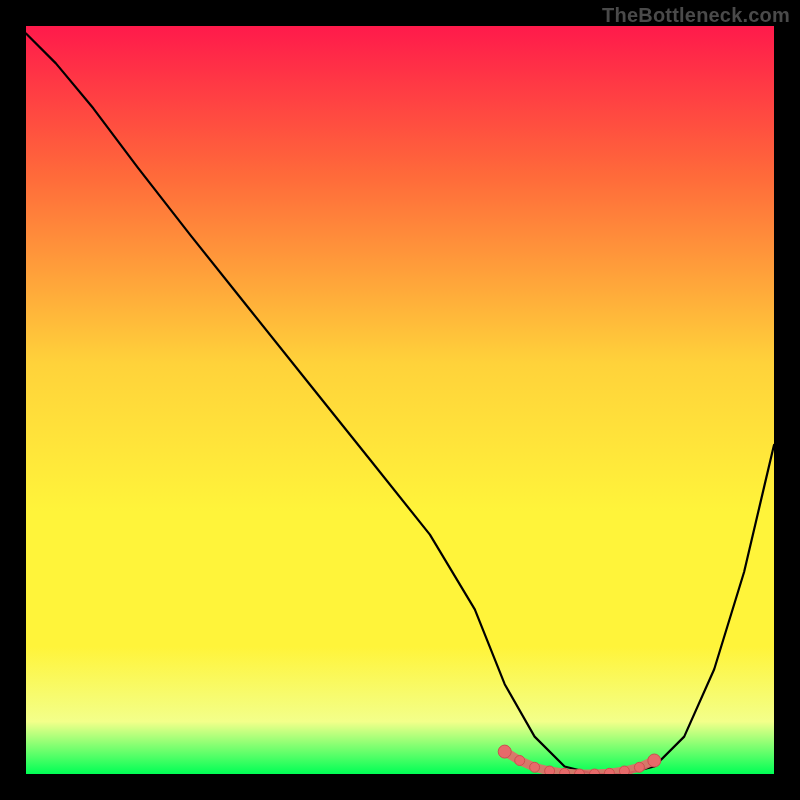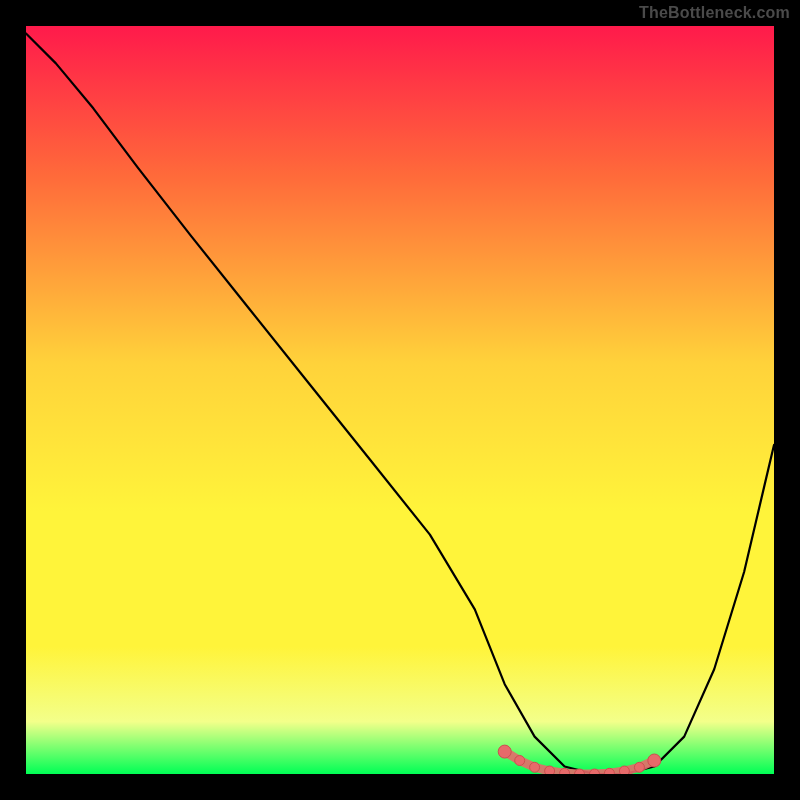--- a/index.html
+++ b/index.html
@@ -15,21 +15,21 @@
     position: relative;
     width: 800px;
     height: 800px;
     background: #000;
   }
   .watermark {
     position: absolute;
     top: 4px;
     right: 10px;
     color: #4a4a4a;
-    font-size: 16px;
+    font-size: 20px;
     font-weight: bold;
     letter-spacing: 0.2px;
     z-index: 10;
   }
   .plot-area {
     position: absolute;
     left: 26px;
     top: 26px;
     width: 748px;
     height: 748px;

